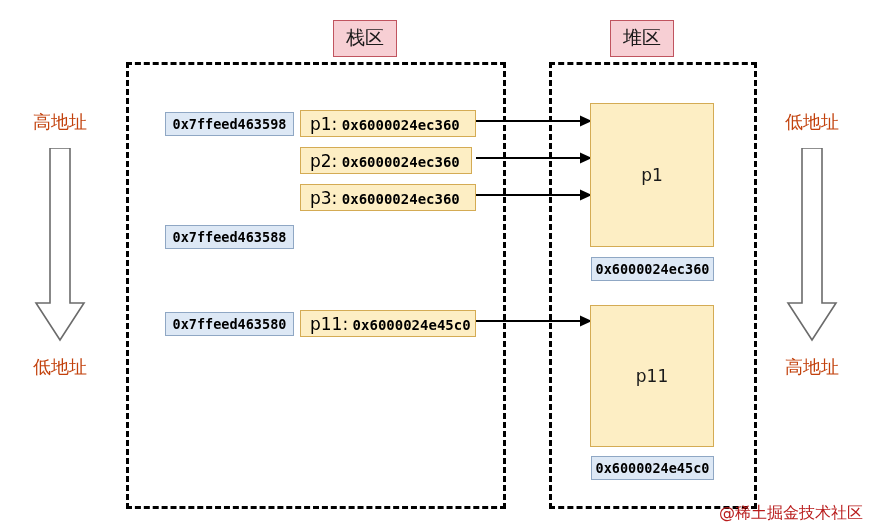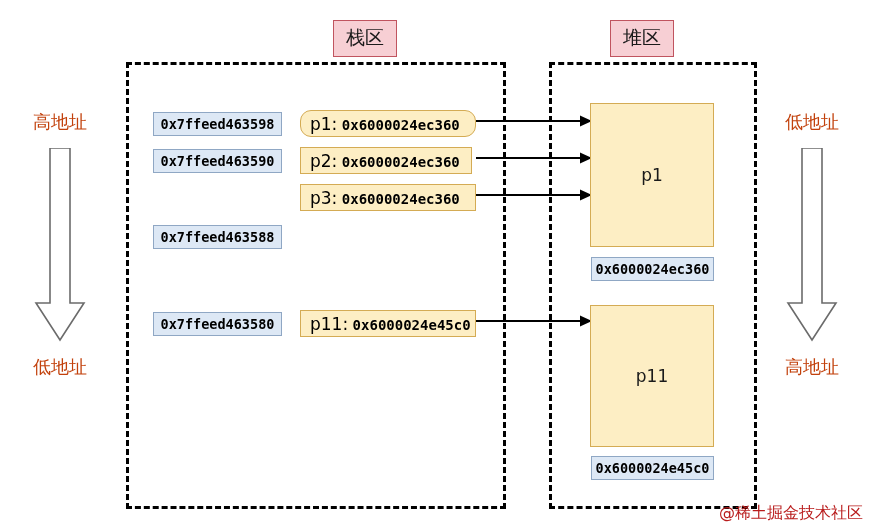--- a/index.html
+++ b/index.html
@@ -50,21 +50,21 @@
     color: #000000;
     font-family: "DejaVu Sans Mono", monospace;
     font-size: 13.5px;
     font-weight: bold;
     letter-spacing: 0px;
     text-align: center;
     line-height: 22px;
     height: 22px;
     white-space: nowrap;
   }
-  .stack-addr { left: 153px; width: 127px; text-align: center; }
+  .stack-addr { left: 165px; width: 127px; text-align: center; }
 
   
   .ptr-chip {
     position: absolute;
     background: #fdeec4;
     border: 1px solid #d4ab54;
     color: #000000;
     height: 27px;
     line-height: 27px;
     white-space: nowrap;
@@ -152,26 +152,25 @@
   </svg>
   <div class="side-label" style="left:10px; top:355px;">低地址</div>
 
   <div class="side-label" style="left:762px; top:110px;">低地址</div>
   <svg class="side-arrow" style="left:784px; top:148px;" width="56" height="195" viewBox="0 0 56 195">
     <polygon points="18,0 38,0 38,155 52,155 28,192 4,155 18,155" fill="#ffffff" stroke="#6b6b6b" stroke-width="1.6"></polygon>
   </svg>
   <div class="side-label" style="left:762px; top:355px;">高地址</div>
 
   <div class="addr-chip stack-addr" style="top:112px;">0x7ffeed463598</div>
-  <div class="ptr-chip" style="left:300px; top:110px; width:176px;border-radius:11px;">
+  <div class="ptr-chip" style="left:300px; top:110px; width:176px;">
     <span class="ptr-name">p1:</span>
     <span class="ptr-val">0x6000024ec360</span>
   </div>
 
-  <div class="addr-chip stack-addr" style="top:149px;">0x7ffeed463590</div>
   <div class="ptr-chip" style="left:300px; top:147px; width:172px;">
     <span class="ptr-name">p2:</span>
     <span class="ptr-val">0x6000024ec360</span>
   </div>
 
   <div class="addr-chip stack-addr" style="top:186px;margin-top:39px;">0x7ffeed463588</div>
   <div class="ptr-chip" style="left:300px; top:184px; width:176px;">
     <span class="ptr-name">p3:</span>
     <span class="ptr-val">0x6000024ec360</span>
   </div>

